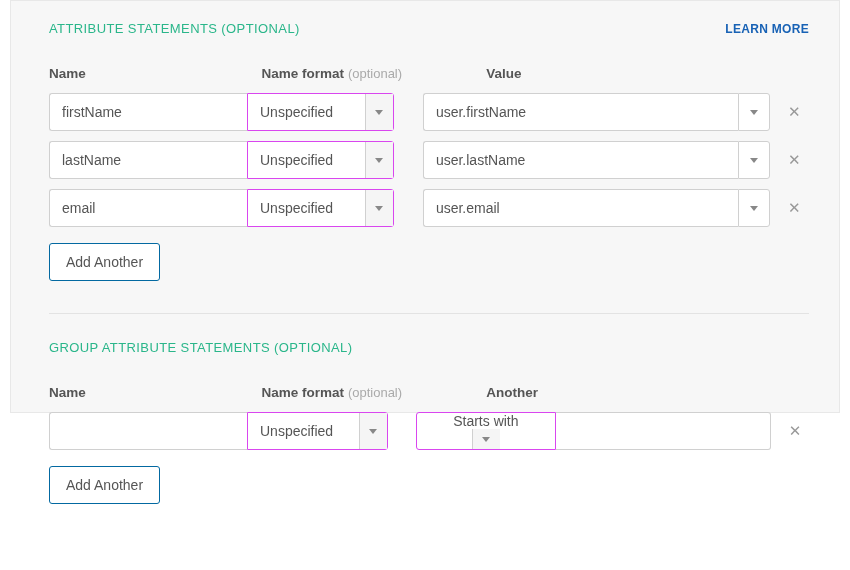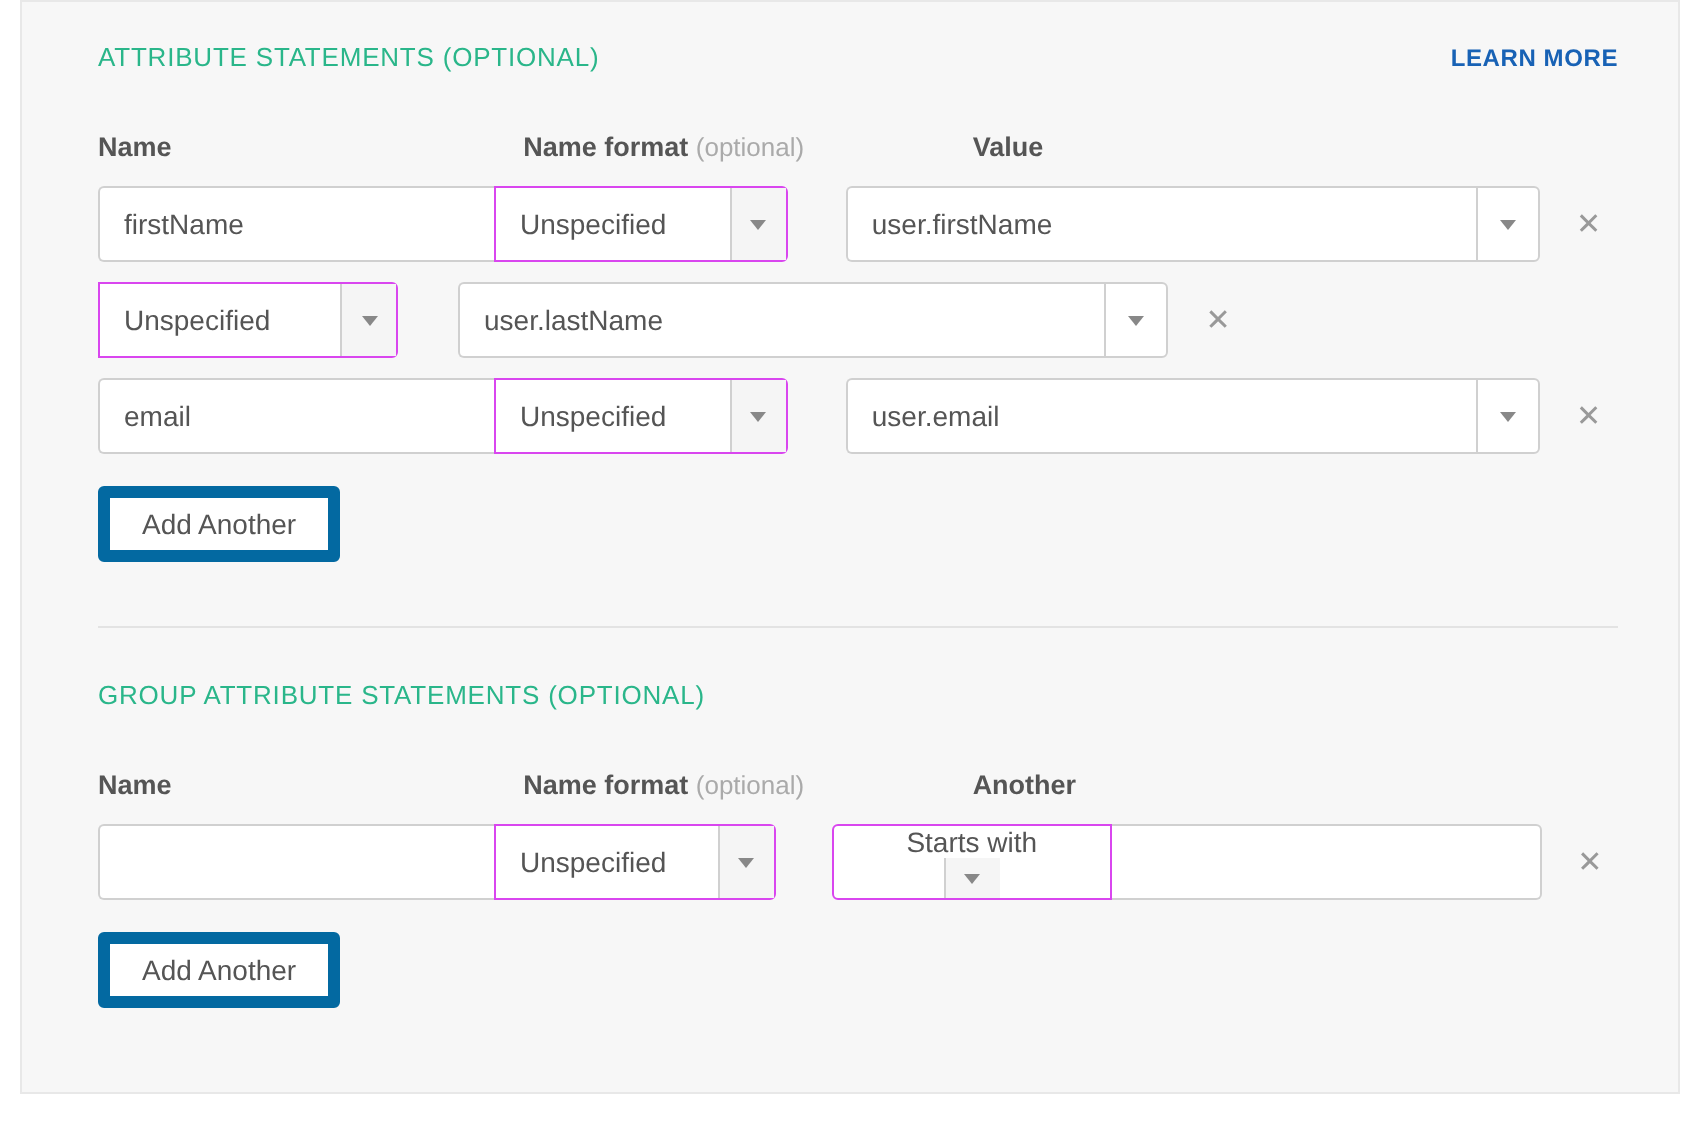--- a/index.html
+++ b/index.html
@@ -8,21 +8,21 @@
       background: #fff;
       width: 850px;
       height: 570px;
       padding: 0;
     }
     .container {
       background: #f7f7f7;
       border: 1px solid #e8e8e8;
       padding: 20px 30px 20px 38px;
       margin: 0 10px;
-      height: 547px;
+      height: 413px;
     }
     .section-header {
       display: flex;
       justify-content: space-between;
       align-items: center;
       margin-bottom: 30px;
     }
     .section-title {
       color: #2ab68a;
       font-size: 13px;
@@ -143,21 +143,21 @@
       text-align: center;
       color: #999;
       font-size: 15px;
       cursor: pointer;
       margin-left: 10px;
     }
     .add-btn {
       height: 38px;
       padding: 0 16px;
       background: #fff;
-      border: 6px solid #0369a1;
+      border: 1px solid #0369a1;
       border-radius: 3px;
       font-size: 14px;
       color: #555;
       cursor: pointer;
       margin-top: 6px;
     }
     .divider {
       border: none;
       border-top: 1px solid #e3e3e3;
       margin: 32px 0 26px 0;
@@ -211,20 +211,21 @@
       <input class="input-text value-input" value="user.firstName" style="">
       <div class="value-dropdown">
           <div class="caret-down"></div>
         </div>
     </div>
     <div class="remove-btn"><span>✕</span></div>
   </div>
 
   
   <div class="attr-row">
+    <input class="input-text name-input" value="lastName" style="">
     <div class="select-wrap format-select">
       <span class="select-label">Unspecified</span>
       <div class="dropdown-btn">
           <div class="caret-down"></div>
         </div>
     </div>
     <div class="gap-spacer"></div>
     <div class="value-wrap">
       <input class="input-text value-input" value="user.lastName" style="">
       <div class="value-dropdown">

